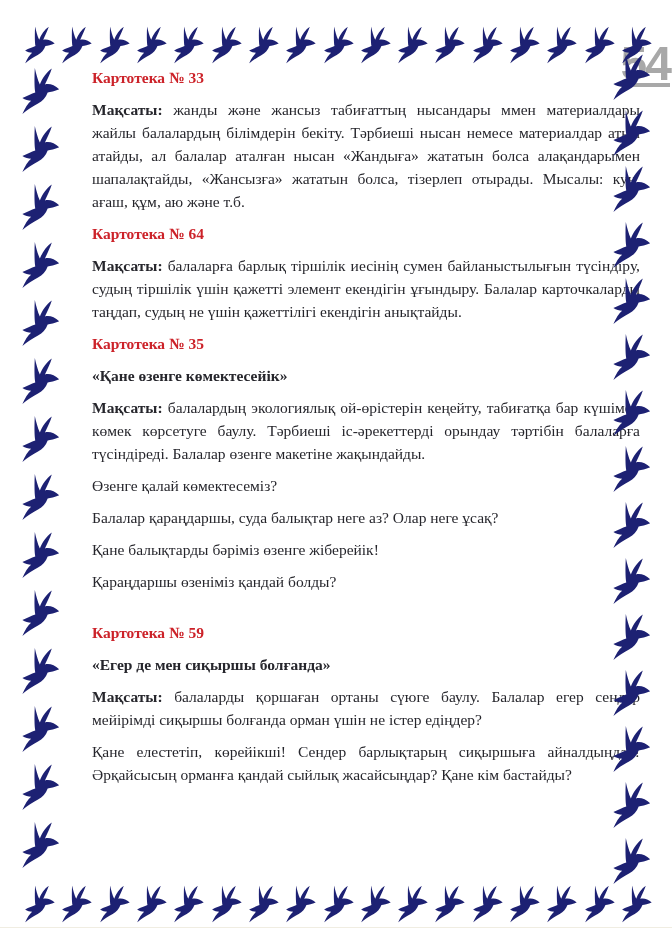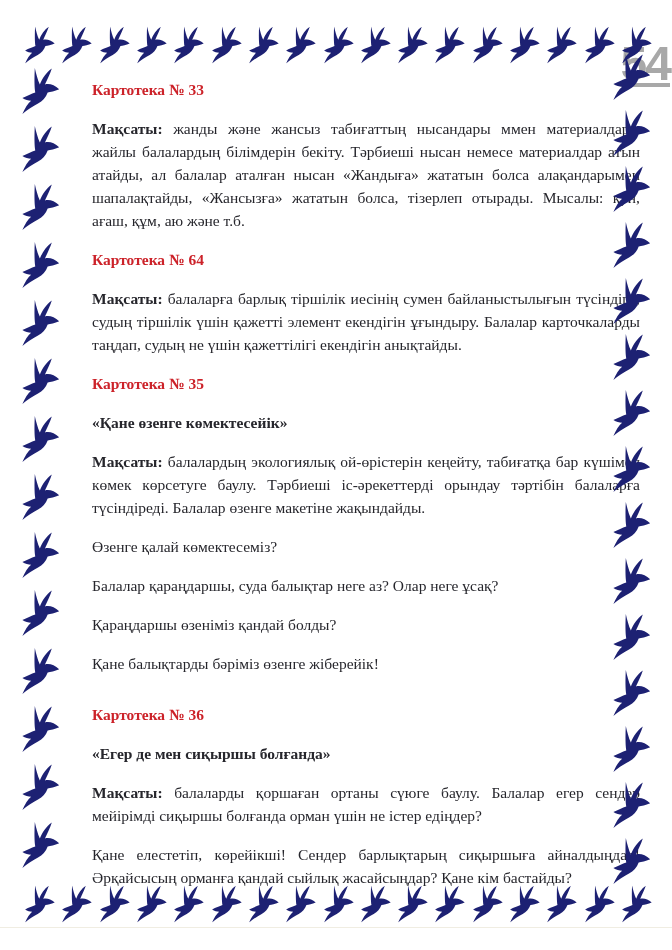--- a/index.html
+++ b/index.html
@@ -26,21 +26,21 @@
     position:absolute;top:40px;right:2px;z-index:1;
     font-family:"Liberation Sans","DejaVu Sans",sans-serif;
     font-weight:bold;font-size:48px;line-height:1;letter-spacing:-2px;
     color:var(--pagenum,#a8a8a8);
     text-decoration:underline;
   }
   .content{
     position:absolute;left:92px;top:62px;width:548px;z-index:2;
     color:var(--text,#26262c);font-size:15.5px;line-height:23px;
   }
-  .content p{margin:16px 0 9px 0;text-align:justify;}
+  .content p{margin:4px 0 9px 0;text-align:justify;}
   .heading{color:var(--heading,#cc2229);font-weight:bold;margin:0 0 9px 0;text-align:left;}
   .title{font-weight:bold;margin:0 0 9px 0;text-align:left;}
   .plain{text-align:left;}
   .gap-before{display:block;margin-top:28px;}
   .page-break-line{
     position:absolute;left:0;top:927px;width:672px;height:1px;
     background:#f0ede2;z-index:0;
   }
   .svg-defs{position:absolute;width:0;height:0;overflow:hidden;}
 </style>
@@ -279,26 +279,26 @@
       <p class="heading">Картотека № 64</p>
       <p><b>Мақсаты:</b> <span>балаларға барлық тіршілік иесінің сумен байланыстылығын түсіндіру, судың тіршілік үшін қажетті элемент екендігін ұғындыру. Балалар карточкаларды таңдап, судың не үшін қажеттілігі екендігін анықтайды.</span></p>
     </section>
 
     <section>
       <p class="heading">Картотека № 35</p>
       <p class="title">«Қане өзенге көмектесейік»</p>
       <p><b>Мақсаты:</b> <span>балалардың экологиялық ой-өрістерін кеңейту, табиғатқа бар күшімен көмек көрсетуге баулу. Тәрбиеші іс-әрекеттерді орындау тәртібін балаларға түсіндіреді. Балалар өзенге макетіне жақындайды.</span></p>
       <p class="plain">Өзенге қалай көмектесеміз?</p>
       <p class="plain">Балалар қараңдаршы, суда балықтар неге аз? Олар неге ұсақ?</p>
+      <p class="plain">Қане балықтарды бәріміз өзенге жіберейік!</p>
       <p class="plain">Қараңдаршы өзеніміз қандай болды?</p>
-      <p class="plain">Қане балықтарды бәріміз өзенге жіберейік!</p>
     </section>
 
     <section class="gap-before">
-      <p class="heading">Картотека № 36</p>
+      <p class="heading">Картотека № 59</p>
       <p class="title">«Егер де мен сиқыршы болғанда»</p>
       <p><b>Мақсаты:</b> <span>балаларды қоршаған ортаны сүюге баулу. Балалар егер сендер мейірімді сиқыршы болғанда орман үшін не істер едіңдер?</span></p>
       <p>Қане елестетіп, көрейікші! Сендер барлықтарың сиқыршыға айналдыңдар! Әрқайсысың орманға қандай сыйлық жасайсыңдар? Қане кім бастайды?</p>
     </section>
 
   </div>
 
   <div class="page-break-line"></div>
 
 </div>

